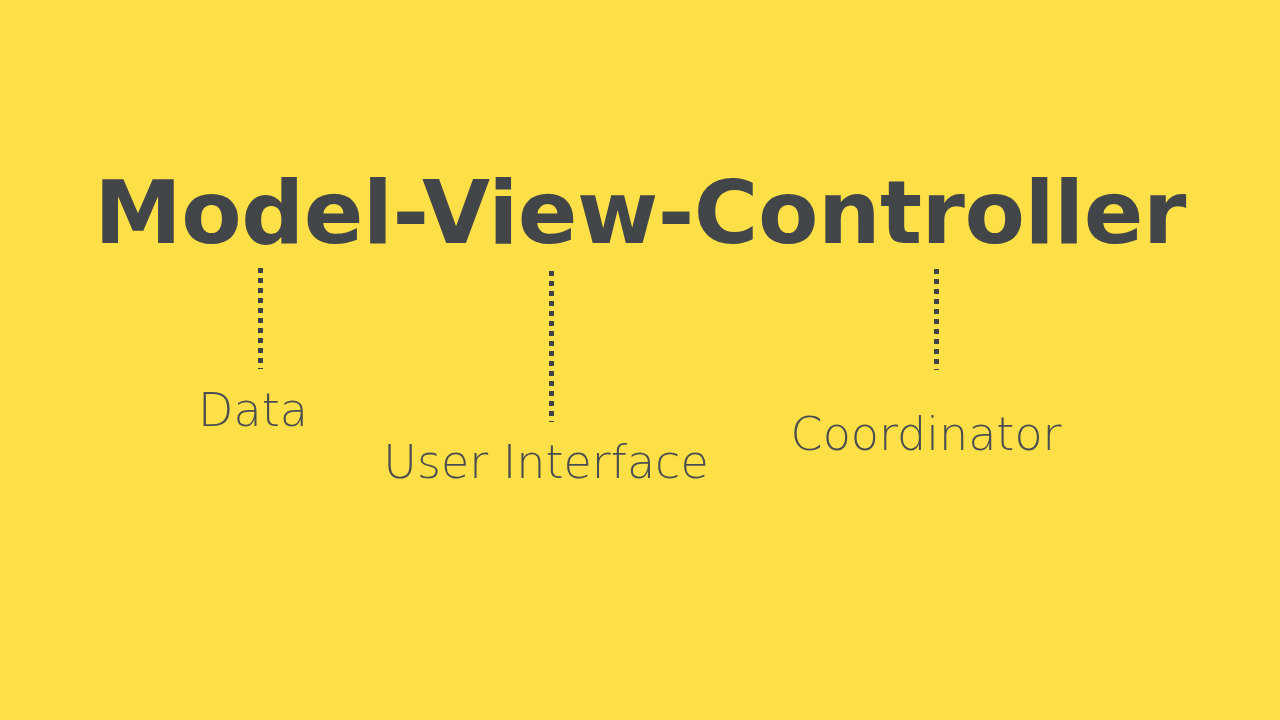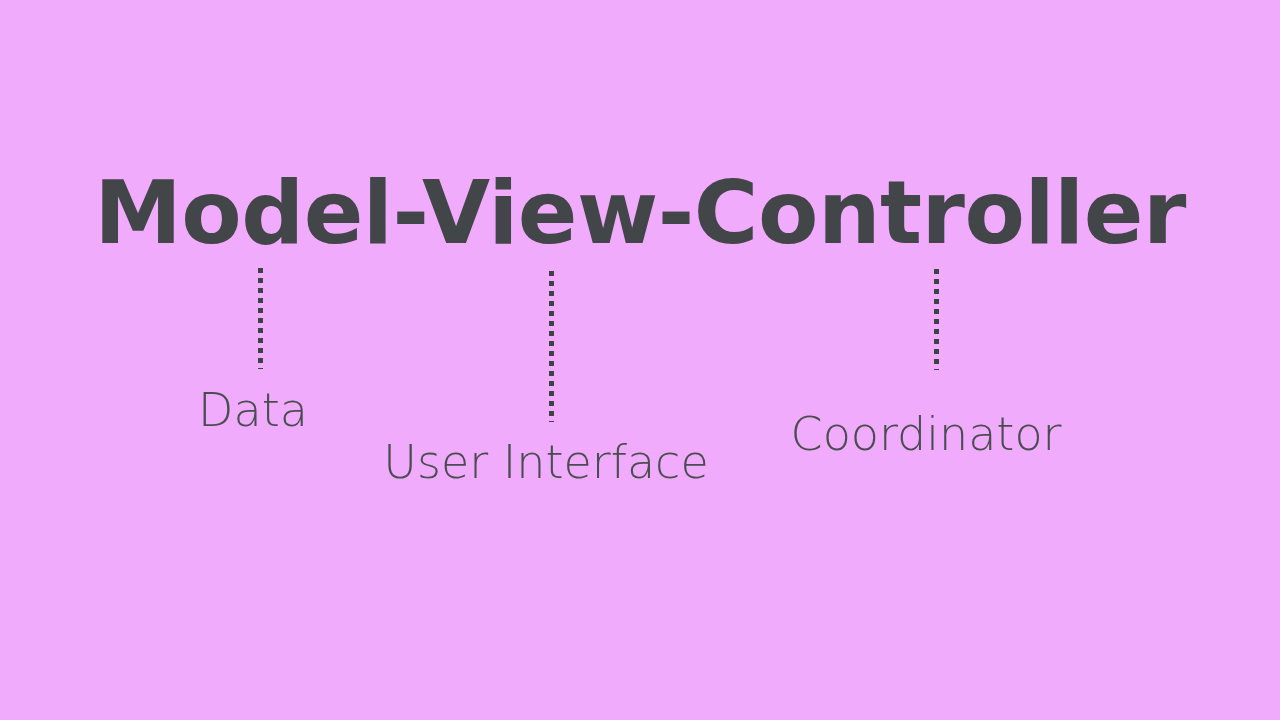--- a/index.html
+++ b/index.html
@@ -11,21 +11,21 @@
     height: 720px;
     background: #ffffff;
     font-family: "DejaVu Sans", "Liberation Sans", sans-serif;
     overflow: hidden;
   }
 
   #slide {
     position: relative;
     width: 1280px;
     height: 720px;
-    background: #f0abfc;
+    background: #fde047;
   }
 
   
   .title {
     position: absolute;
     left: 0;
     top: 163px;
     width: 1280px;
     text-align: center;
     font-size: 88px;

